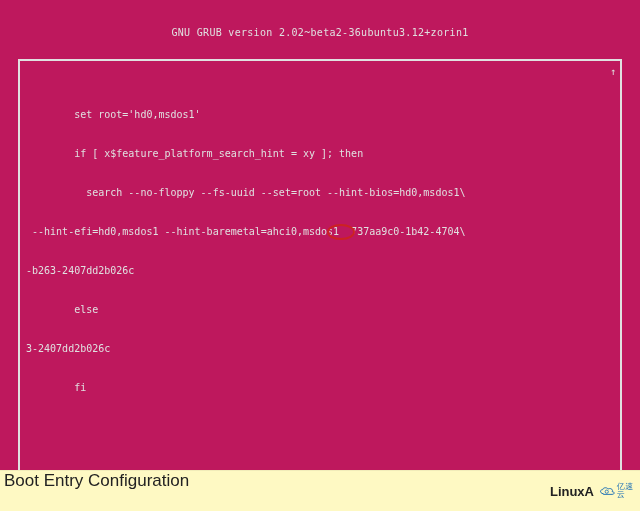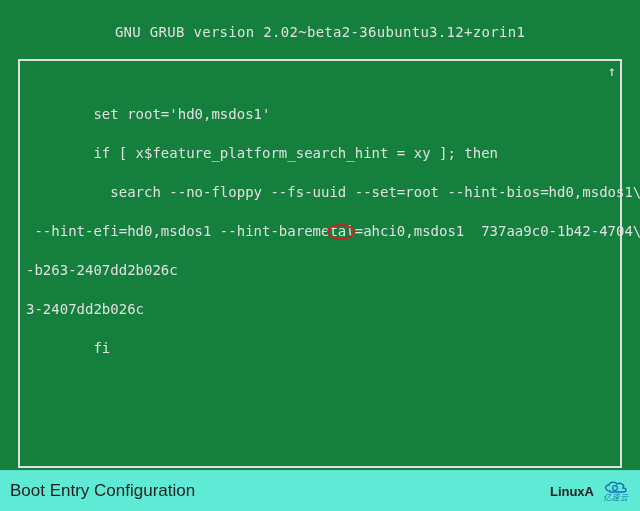--- a/index.html
+++ b/index.html
@@ -4,27 +4,27 @@
   <style>
     * { margin: 0; padding: 0; box-sizing: border-box; }
     body {
       width: 640px;
       height: 511px;
       background: #ffffff;
       position: relative;
       overflow: hidden;
     }
     .terminal-region {
-      background: #15803d;
+      background: #be185d;
       width: 640px;
       height: 470px;
       position: relative;
       color: #e0e0e0;
       font-family: "DejaVu Sans Mono", "Liberation Mono", "Courier New", monospace;
-      font-size: 14px;
+      font-size: 10px;
       line-height: 13px;
       padding-top: 26px;
     }
     .title {
       text-align: center;
       letter-spacing: 0.3px;
       margin-bottom: 20px;
     }
     .editor-box {
       border: 2px solid #e0e0e0;
@@ -46,53 +46,50 @@
       width: 28px;
       height: 16px;
       pointer-events: none;
     }
     .footer-bar {
       position: absolute;
       left: 0;
       bottom: 0;
       width: 640px;
       height: 41px;
-      background: #5eead4;
+      background: #fef9c3;
       display: flex;
-      align-items: center;
       justify-content: space-between;
       font-family: Arial, sans-serif;
-      padding: 0 6px 0 10px;
+      padding: 0 6px 0 4px;
       border-top: 1px solid rgba(0,0,0,0.05);
     }
     .footer-left {
       font-size: 17px;
       color: #222;
     }
     .footer-right {
       display: flex;
       align-items: center;
       gap: 4px;
     }
     .brand-text {
       font-size: 13px;
       font-weight: 600;
       color: #222;
     }
     .cloud-logo {
       width: 36px;
       height: 24px;
       display: flex;
-      flex-direction: column;
       align-items: center;
       justify-content: center;
       font-size: 8px;
       color: #1b6fb5;
       line-height: 1;
-      font-style: italic;
     }
     .cloud-logo svg { display:block; }
     .cloud-cn {
       font-size: 8px;
       letter-spacing: 0.5px;
       color: #1b6fb5;
     }
   </style>
 </head>
 <body>
@@ -100,20 +97,21 @@
 <div class="terminal-region">
   <div class="title">GNU GRUB  version 2.02~beta2-36ubuntu3.12+zorin1</div>
 
   <div class="editor-box">
     <span class="scroll-arrow">↑</span>
     <div class="line">        set root='hd0,msdos1'</div>
     <div class="line">        if [ x$feature_platform_search_hint = xy ]; then</div>
     <div class="line">          search --no-floppy --fs-uuid --set=root --hint-bios=hd0,msdos1\</div>
     <div class="line"> --hint-efi=hd0,msdos1 --hint-baremetal=ahci0,msdos1  737aa9c0-1b42-4704\</div>
     <div class="line">-b263-2407dd2b026c</div>
+    <div class="line">        else</div>
     <div class="line">3-2407dd2b026c</div>
     <div class="line">        fi</div>
     
     
     
 
     <div class="annot-circle" style="left:307px; top:163px;"></div>
   </div>
 
 </div>

